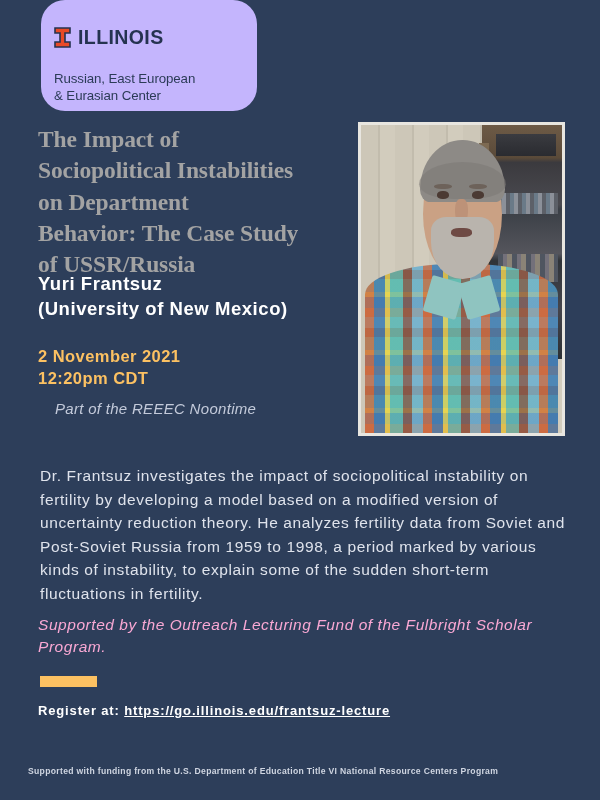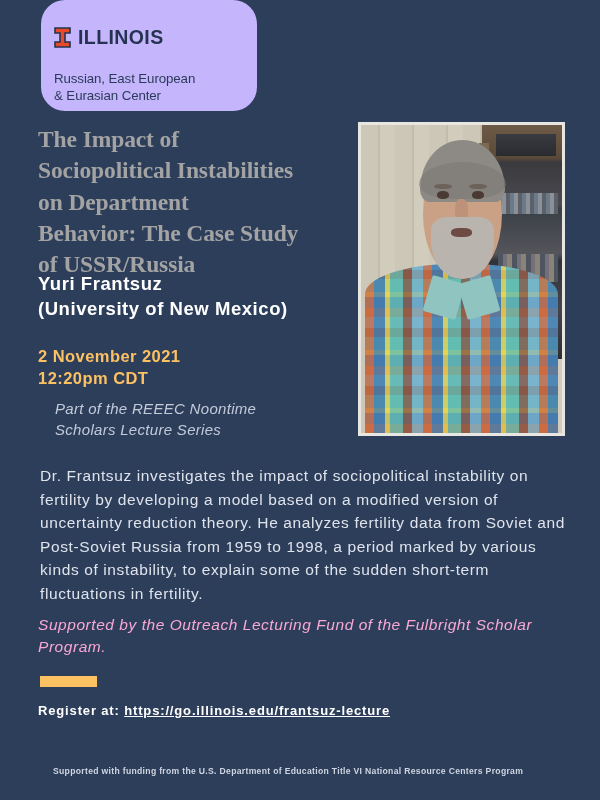--- a/index.html
+++ b/index.html
@@ -297,21 +297,21 @@
   #access-line   { top: 735px; }
   .linkline a,
   .linkline .url {
     color: #ffffff;
     text-decoration: underline;
     cursor: pointer;
   }
 
   #footer {
     position: absolute;
-    left: 53px;
+    left: 28px;
     top: 766px;
     width: 540px;
     color: #cfd5e1;
     font-size: 8.6px;
     font-weight: bold;
     letter-spacing: 0.32px;
     white-space: nowrap;
   }
 </style>
 </head>
@@ -374,21 +374,20 @@
     <div>(University of New Mexico)</div>
   </div>
 
   <div id="datetime">
     <div>2 November 2021</div>
     <div>12:20pm CDT</div>
   </div>
 
   <div id="series">
     <div>Part of the REEEC Noontime</div>
-    <div>Scholars Lecture Series</div>
   </div>
 
   <div id="abstract">Dr. Frantsuz investigates the impact of sociopolitical instability on fertility by developing a model based on a modified version of uncertainty reduction theory. He analyzes fertility data from Soviet and Post-Soviet Russia from 1959 to 1998, a period marked by various kinds of instability, to explain some of the sudden short-term fluctuations in fertility.</div>
 
   <div id="supported">Supported by the Outreach Lecturing Fund of the Fulbright Scholar Program.</div>
 
   <div id="rule"></div>
 
   <div class="linkline" id="register-line">
     <span>Register at:</span>

